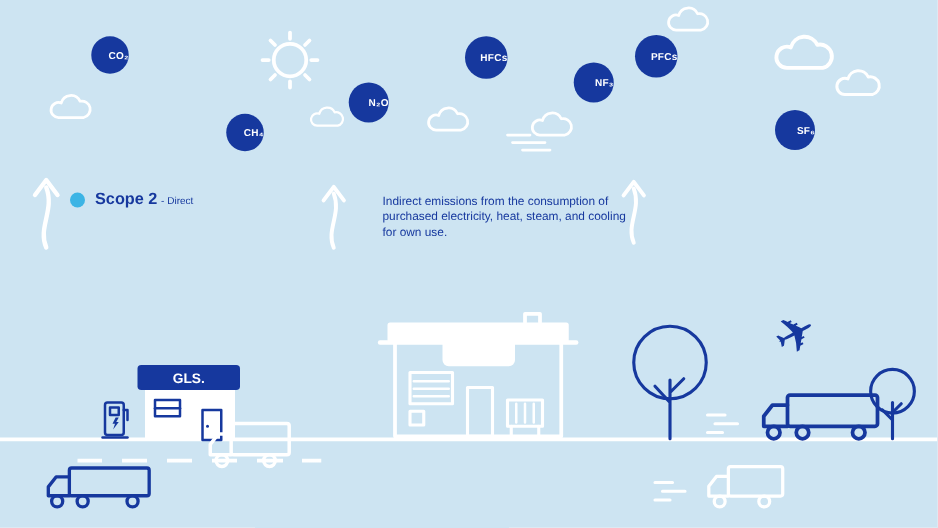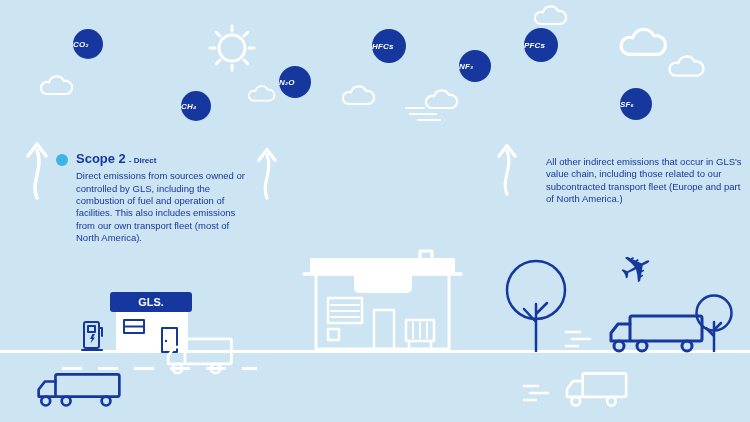--- a/index.html
+++ b/index.html
@@ -12,28 +12,28 @@
     overflow:hidden;font-family:"Liberation Sans","DejaVu Sans",sans-serif;
   }
   .abs{position:absolute;}
   svg{display:block;overflow:visible;}
   .white-ink{color:var(--white);}
   .navy-ink{color:var(--navy);}
 
   
   .gas{
     position:absolute;border-radius:50%;background:var(--navy);color:var(--white);
-    display:flex;align-items:center;justify-content:flex-start;
-    font-weight:bold;font-size:8px;letter-spacing:.2px;font-style:italic;
+    display:flex;align-items:center;justify-content:flex-end;
+    font-weight:bold;font-size:8px;letter-spacing:.2px;
   }
 
   
   .scope{position:absolute;color:var(--navy);}
   .scope h3{margin:0;padding-left:22px;position:relative;font-size:13px;line-height:1.1;}
-  .scope h3 .qual{font-size:8px;font-weight:bold;margin-left:3px;}
+  .scope h3 .qual{font-size:8px;font-weight:normal;margin-left:3px;}
   .scope p{margin:4px 0 0;padding-left:22px;font-size:9.5px;line-height:1.3;}
   .dot{position:absolute;left:2px;top:2px;width:12px;height:12px;border-radius:50%;}
   .dot1{background:var(--scope1_dot);}
   .dot2{background:var(--scope2_dot);}
   .dot3{background:var(--scope3_dot);}
 
   
   .road{position:absolute;left:0;top:350px;width:750px;height:3px;background:var(--white);}
   .dashes{
     position:absolute;height:3px;
@@ -90,21 +90,21 @@
     </div>
   <div class="gas" style="left:279px;top:66px;width:32px;height:32px">
       <span>N₂O</span>
     </div>
   <div class="gas" style="left:372px;top:29px;width:34px;height:34px">
       <span>HFCs</span>
     </div>
   <div class="gas" style="left:459px;top:50px;width:32px;height:32px">
       <span>NF₃</span>
     </div>
-  <div class="gas" style="left:524px;top:28px;width:34px;height:34px">
+  <div class="gas" style="left:508px;top:28px;width:34px;height:34px">
       <span>PFCs</span>
     </div>
   <div class="gas" style="left:620px;top:88px;width:32px;height:32px">
       <span>SF₆</span>
     </div>
 
   <svg class="abs white-ink" style="left:20px;top:118px" width="34" height="82" viewBox="0 0 34 82">
     <g fill="none" stroke="currentColor" stroke-width="3.5" stroke-linecap="round" stroke-linejoin="round">
       <path d="M17 80 C10 64 24 50 17 32"></path>
         <path d="M8 38 L17 26 L26 38"></path>
@@ -121,28 +121,27 @@
       <path d="M17 80 C10 64 24 50 17 32"></path>
         <path d="M8 38 L17 26 L26 38"></path>
     </g>
   </svg>
 
   <section class="scope" style="left:54px;top:152px;width:212px">
     <h3>
       <span class="dot dot1"></span>
       <span>Scope 2</span><span class="qual">- Direct</span>
     </h3>
-    <p style="width:178px">Direct emissions from sources owned or controlled by GLS, including the combustion of fuel and operation of facilities. This also includes emissions from our own transport fleet (most of North America).</p>
   </section>
 
   <section class="scope" style="left:284px;top:152px;width:218px">
+    <p style="width:195px">Indirect emissions from the consumption of purchased electricity, heat, steam, and cooling for own use.</p>
   </section>
 
   <section class="scope" style="left:524px;top:152px;width:218px">
-    <p style="width:198px">All other indirect emissions that occur in GLS's value chain, including those related to our subcontracted transport fleet (Europe and part of North America.)</p>
   </section>
 
   <div class="road"></div>
   <div class="dashes" style="left:62px;top:367px;width:195px"></div>
 
   <svg class="abs navy-ink" style="left:80px;top:286px" width="115" height="68" viewBox="0 0 115 68">
     <g stroke-linecap="round" stroke-linejoin="round">
       <g fill="none" stroke="currentColor" stroke-width="2">
         <rect x="4" y="36" width="15" height="26" rx="2"></rect>
         <rect x="8" y="40" width="7" height="6"></rect>

